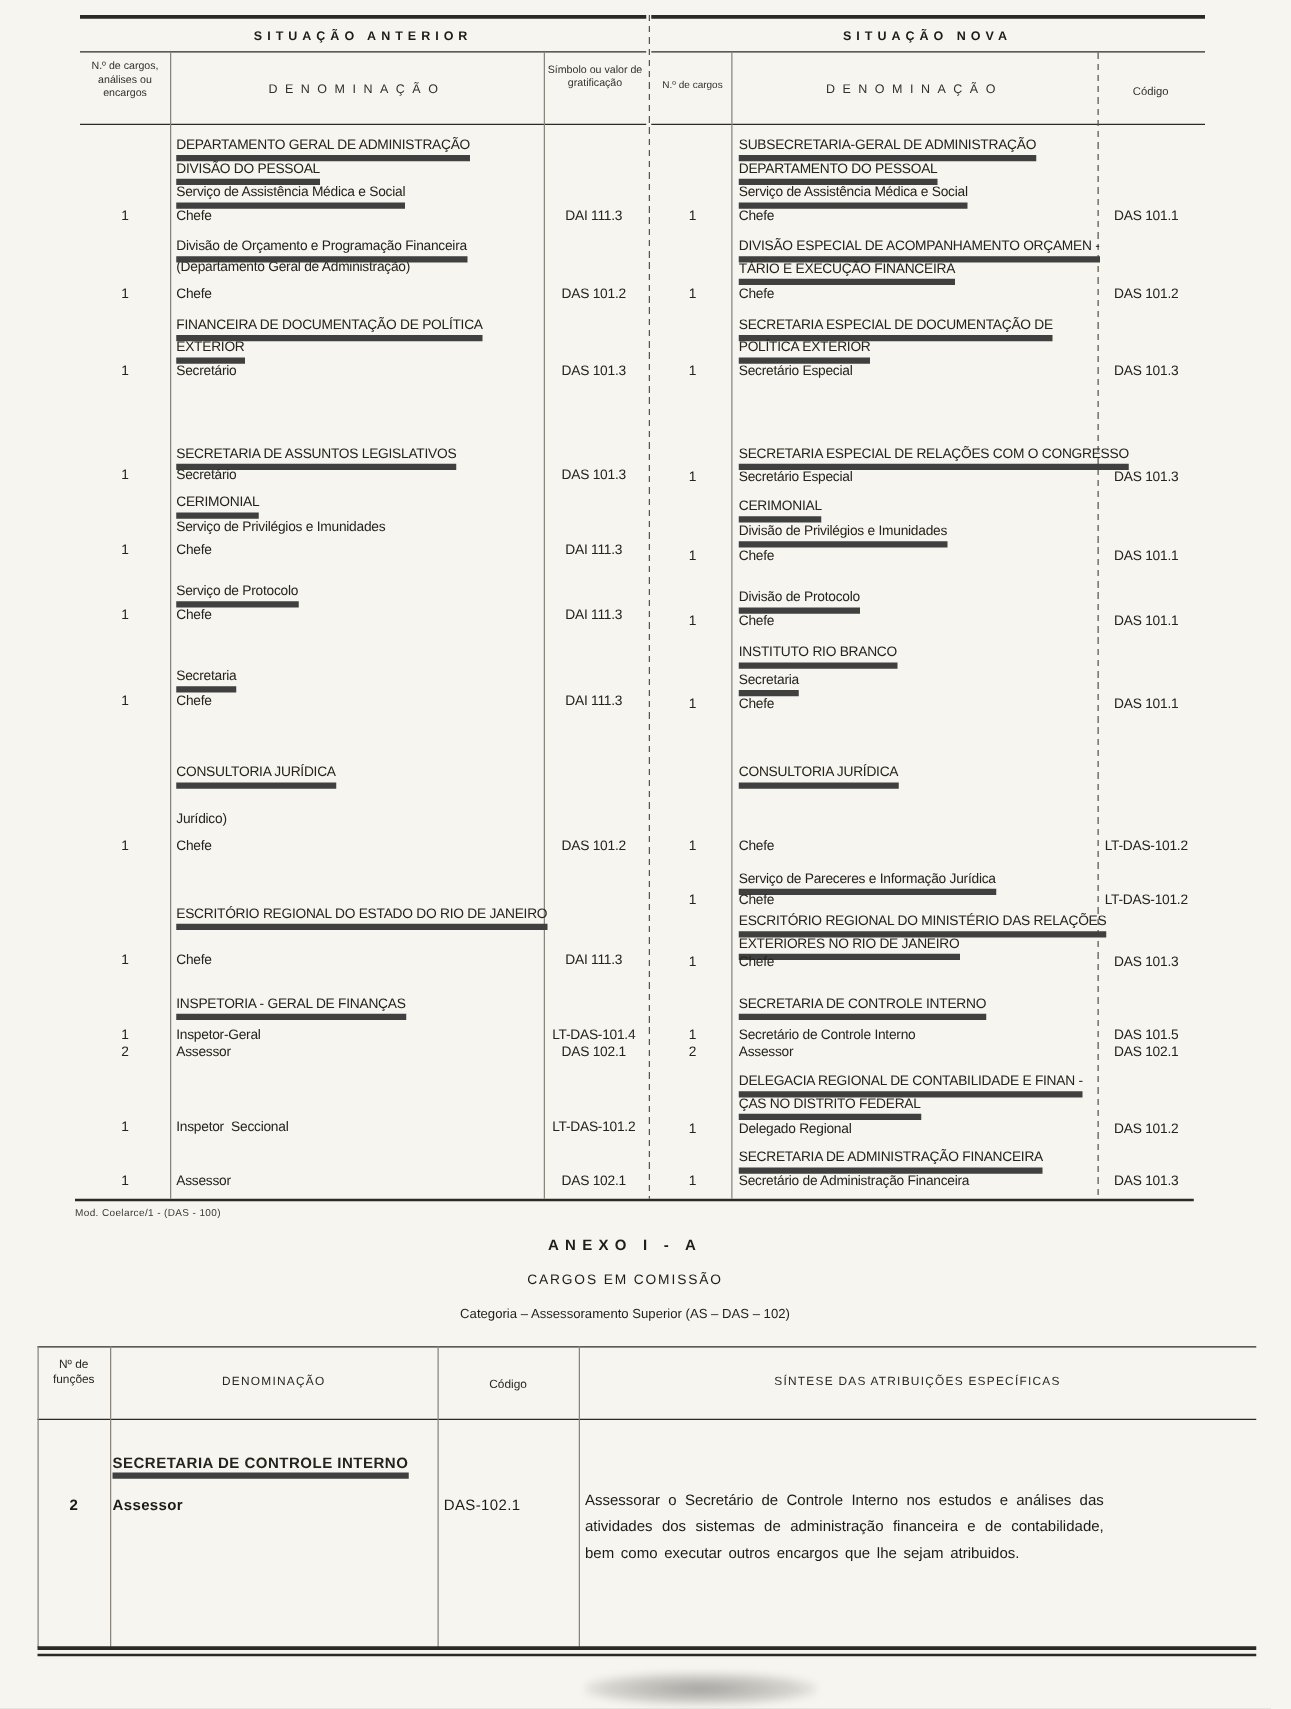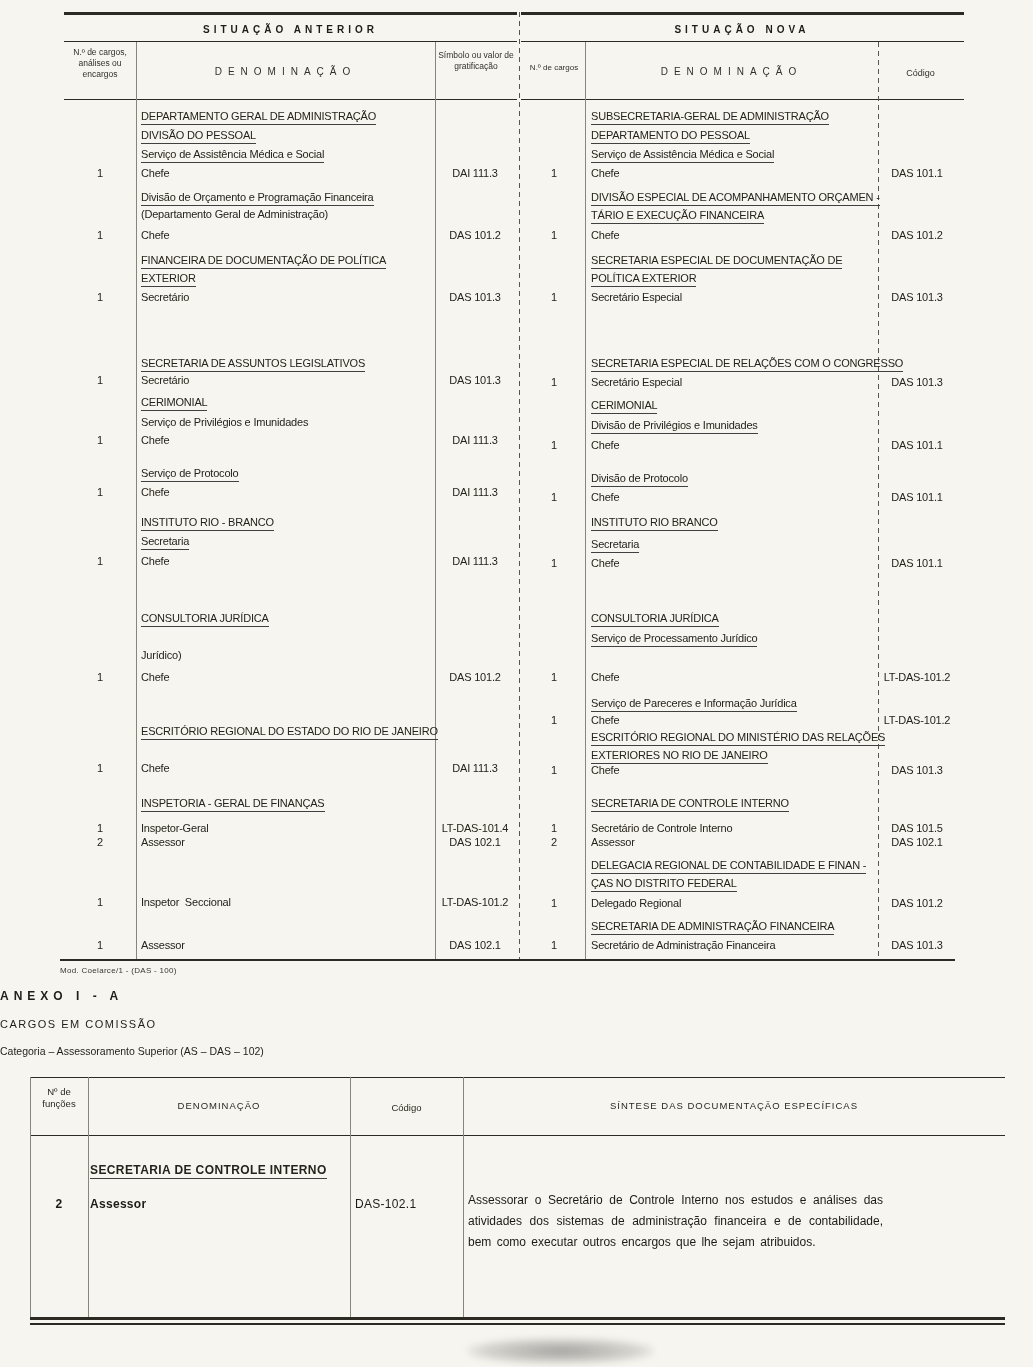--- a/index.html
+++ b/index.html
@@ -16,24 +16,24 @@
   .colhdr.big{font-size:10px;letter-spacing:6px}
   
   .row{position:absolute;left:0;width:1033px;height:16px;font-size:11px;line-height:13px;letter-spacing:-0.2px}
   .row span{position:absolute;top:0;white-space:pre}
   .ln{left:64px;width:72px;text-align:center}
   .lt{left:141px}
   .lc{left:430px;width:90px;text-align:center}
   .rn{left:521px;width:66px;text-align:center}
   .rt{left:591px}
   .rc{left:866px;width:102px;text-align:center}
-  .u{border-bottom:1px solid #404040;padding-bottom:1px}
+  .u{border-bottom:5px solid #404040;padding-bottom:1px}
   
   .note{position:absolute;font-size:8px;letter-spacing:0.3px;color:#3a372f}
-  .center{position:absolute;left:0;width:1000px;text-align:left;color:#211e18}
+  .center{position:absolute;left:0;width:1000px;text-align:center;color:#211e18}
   
   .t2h{position:absolute;text-align:center;font-size:9.5px;line-height:12px;color:#2a2720}
   .t2sec{position:absolute;font-size:12px;font-weight:bold;letter-spacing:0.4px}
   .t2cell{position:absolute;font-size:12px;letter-spacing:0.3px;color:#1d1b15}
   .t2para{position:absolute;font-size:12px;line-height:21px;text-align:justify;word-spacing:2px;color:#1d1b15}
   .smudge{position:absolute;left:468px;top:1338px;width:185px;height:26px;
           background:radial-gradient(ellipse at center,rgba(95,95,92,.55),rgba(120,120,116,.25) 60%,transparent 78%);
           filter:blur(3px)}
 </style>
 </head>
@@ -119,23 +119,20 @@
       <span class="lc">DAI 111.3</span>
     </div>
   <div class="row" style="top:467px">
       <span class="lt u">Serviço de Protocolo</span>
     </div>
   <div class="row" style="top:486px">
       <span class="ln">1</span>
       <span class="lt">Chefe</span>
       <span class="lc">DAI 111.3</span>
     </div>
-  <div class="row" style="top:516px">
-      <span class="lt u">INSTITUTO RIO - BRANCO</span>
-    </div>
   <div class="row" style="top:535px">
       <span class="lt u">Secretaria</span>
     </div>
   <div class="row" style="top:555px">
       <span class="ln">1</span>
       <span class="lt">Chefe</span>
       <span class="lc">DAI 111.3</span>
     </div>
   <div class="row" style="top:612px">
       <span class="lt u">CONSULTORIA JURÍDICA</span>
@@ -249,23 +246,20 @@
   <div class="row" style="top:538px">
       <span class="rt u">Secretaria</span>
     </div>
   <div class="row" style="top:557px">
       <span class="rn">1</span>
       <span class="rt">Chefe</span>
       <span class="rc">DAS 101.1</span>
     </div>
   <div class="row" style="top:612px">
       <span class="rt u">CONSULTORIA JURÍDICA</span>
-    </div>
-  <div class="row" style="top:632px">
-      <span class="rt u">Serviço de Processamento Jurídico</span>
     </div>
   <div class="row" style="top:671px">
       <span class="rn">1</span>
       <span class="rt">Chefe</span>
       <span class="rc">LT-DAS-101.2</span>
     </div>
   <div class="row" style="top:697px">
       <span class="rt u">Serviço de Pareceres e Informação Jurídica</span>
     </div>
   <div class="row" style="top:714px">
@@ -328,21 +322,21 @@
   <div class="vline" style="left:30px;top:1077px;height:241px"></div>
   <div class="vline" style="left:88px;top:1077px;height:241px"></div>
   <div class="vline" style="left:350px;top:1077px;height:241px"></div>
   <div class="vline" style="left:463px;top:1077px;height:241px"></div>
   <div class="rule" style="left:30px;top:1317px;width:975px;height:3px"></div>
   <div class="rule" style="left:30px;top:1323px;width:975px;height:2px"></div>
 
   <div class="t2h" style="left:32px;top:1086px;width:54px">Nº de funções</div>
   <div class="t2h" style="left:88px;top:1100px;width:262px;letter-spacing:1px">DENOMINAÇÃO</div>
   <div class="t2h" style="left:350px;top:1102px;width:113px">Código</div>
-  <div class="t2h" style="left:463px;top:1100px;width:542px;letter-spacing:1px">SÍNTESE DAS DOCUMENTAÇÃO ESPECÍFICAS</div>
+  <div class="t2h" style="left:463px;top:1100px;width:542px;letter-spacing:1px">SÍNTESE DAS ATRIBUIÇÕES ESPECÍFICAS</div>
 
   <div class="t2sec" style="left:90px;top:1163px"><span class="u">SECRETARIA DE CONTROLE INTERNO</span></div>
   <div class="t2cell" style="left:30px;top:1197px;width:58px;text-align:center;font-weight:bold">2</div>
   <div class="t2cell" style="left:90px;top:1197px;font-weight:bold">Assessor</div>
   <div class="t2cell" style="left:355px;top:1197px">DAS-102.1</div>
   <div class="t2para" style="left:468px;top:1190px;width:415px">Assessorar o Secretário de Controle Interno nos estudos e análises das atividades dos sistemas de administração financeira e de contabilidade, bem como executar outros encargos que lhe sejam atribuidos.</div>
 
   <div class="smudge"></div>
 </div>
 

